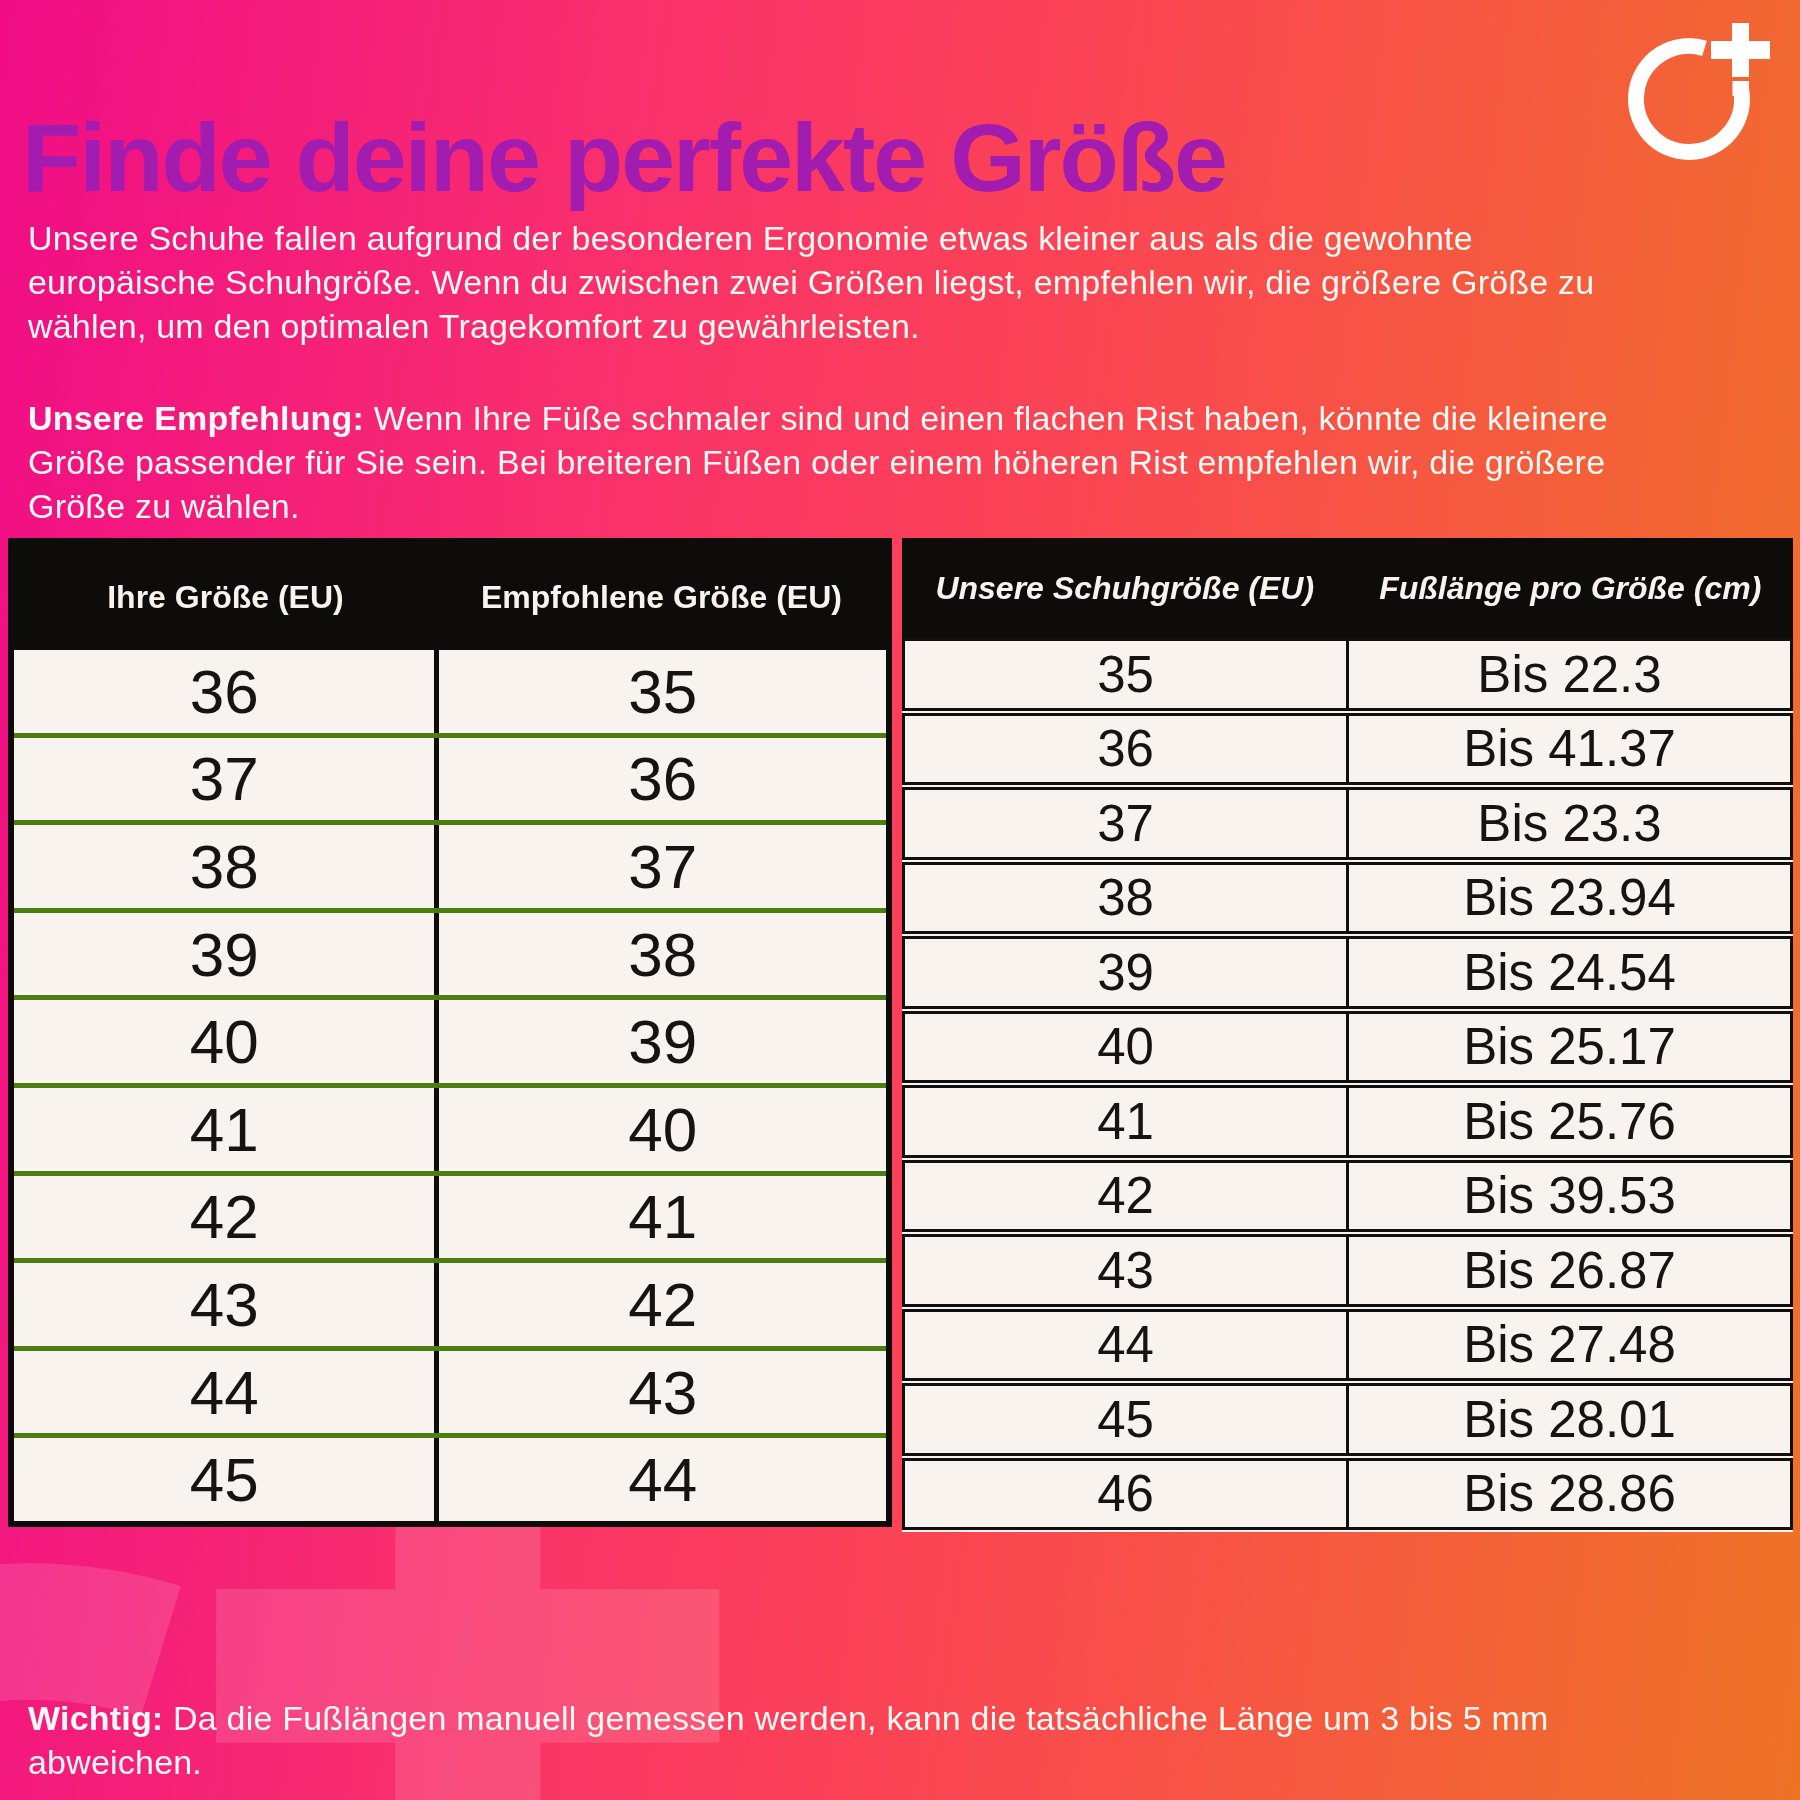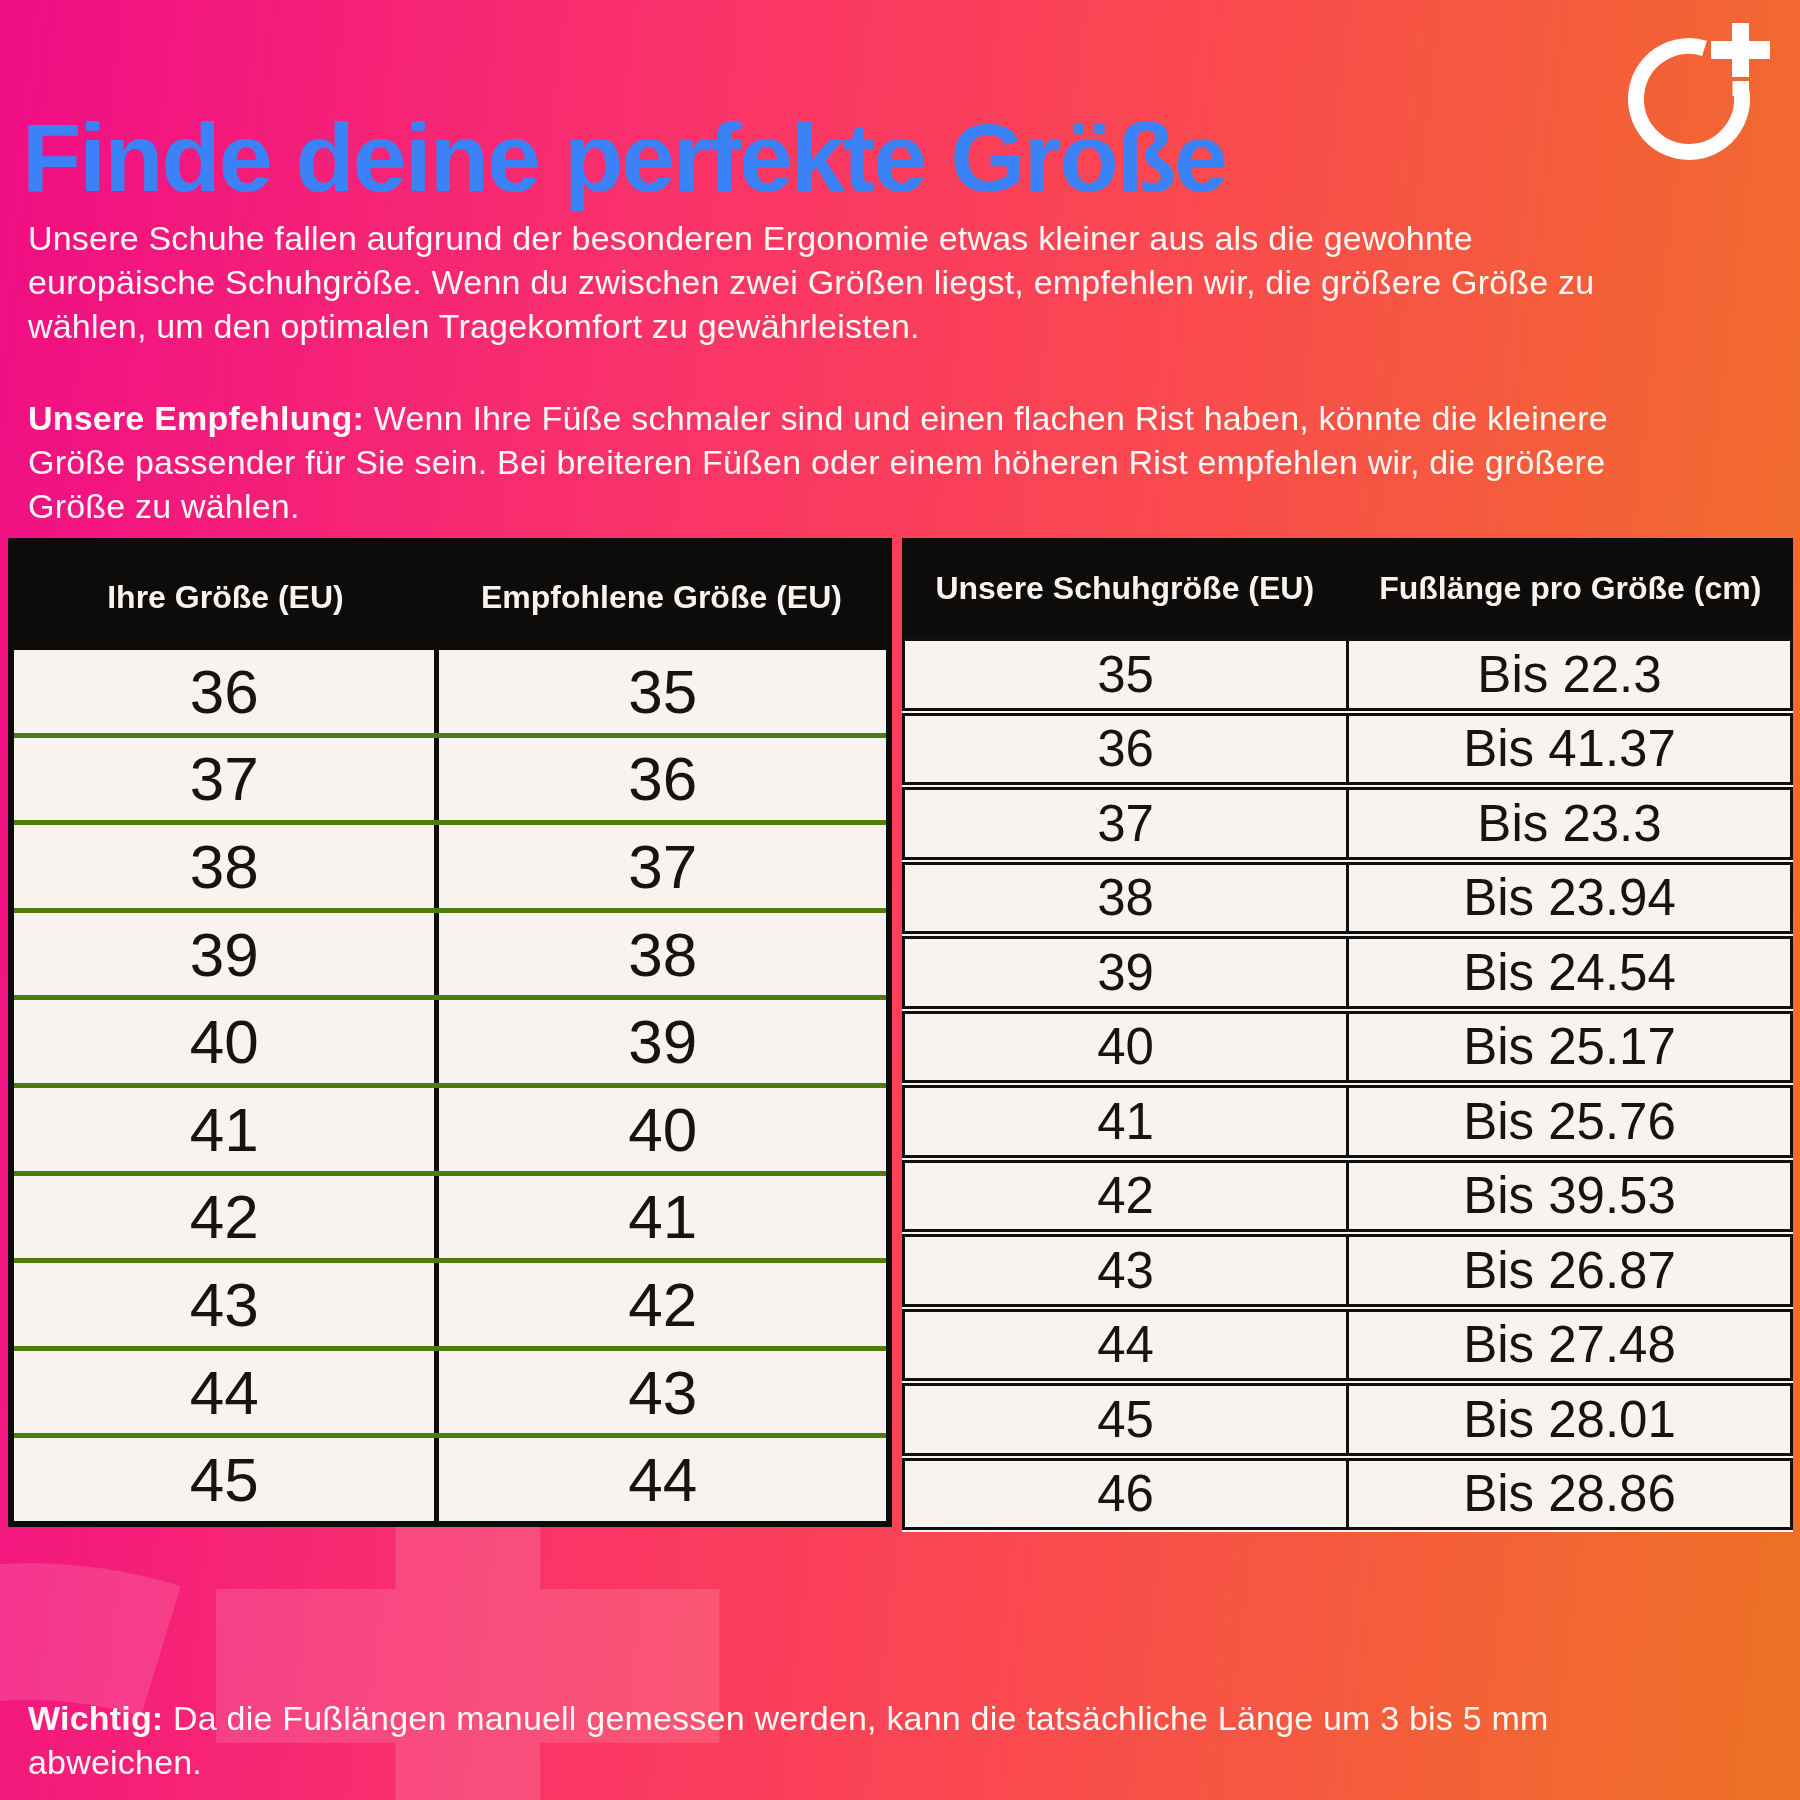--- a/index.html
+++ b/index.html
@@ -7,21 +7,21 @@
     width:1800px;height:1800px;overflow:hidden;position:relative;
     background:linear-gradient(97deg,#f00d86 0%,#f9306c 32%,#fb4553 56%,#ee7326 100%);
     font-family:"Liberation Sans","DejaVu Sans",sans-serif;
     -webkit-font-smoothing:antialiased;
   }
   #watermark{position:absolute;left:-560px;top:1410px;width:1450px;height:1450px;opacity:.13;z-index:0;}
   .content{position:absolute;inset:0;z-index:1;}
 
   .page-title{
     position:absolute;left:22px;top:40px;width:1450px;
-    font-size:97px;font-weight:bold;letter-spacing:-2px;color:#3b82f6;line-height:1.1;
+    font-size:97px;font-weight:bold;letter-spacing:-2px;color:#a21caf;line-height:1.1;
   }
   #brand-logo{position:absolute;left:1620px;top:20px;width:170px;height:170px;}
 
   .para{
     position:absolute;left:28px;color:#fdf8f3;
     font-size:34px;line-height:44px;letter-spacing:.2px;
   }
   .para b{font-weight:bold;}
   #intro{top:182px;width:1640px;}
   #recommendation{top:362px;width:1580px;}
@@ -31,21 +31,21 @@
   .size-table{position:absolute;top:538px;box-sizing:border-box;}
   #left-table{left:8px;width:884px;height:989px;background:#4d7c0f;border:6px solid #0e0b0b;}
   #right-table{left:902px;width:891px;height:994px;background:#f8f3ee;}
 
   .thead{display:flex;background:#0e0b0b;color:#f8f3ee;font-weight:bold;font-size:32px;}
   #left-table .thead{height:106px;}
   #right-table .thead{height:100px;}
   .th{display:flex;align-items:center;justify-content:center;text-align:center;}
   #left-table .th.c0{width:48.5%;}
   #left-table .th.c1{width:51.5%;}
-  #right-table .th{width:50%;}
+  #right-table .th{width:50%;font-style:italic;}
 
   .tbody{display:block;}
   
   #left-table .trow{
     display:flex;height:82.6px;background:#f8f3ee;margin-bottom:5px;
   }
   #left-table .trow:last-child{margin-bottom:0;}
   #left-table .cell{display:flex;align-items:center;justify-content:center;color:#161313;font-size:62px;}
   #left-table .cell.c0{width:48.5%;}
   #left-table .cell.c1{width:51.5%;border-left:5px solid #0e0b0b;}

